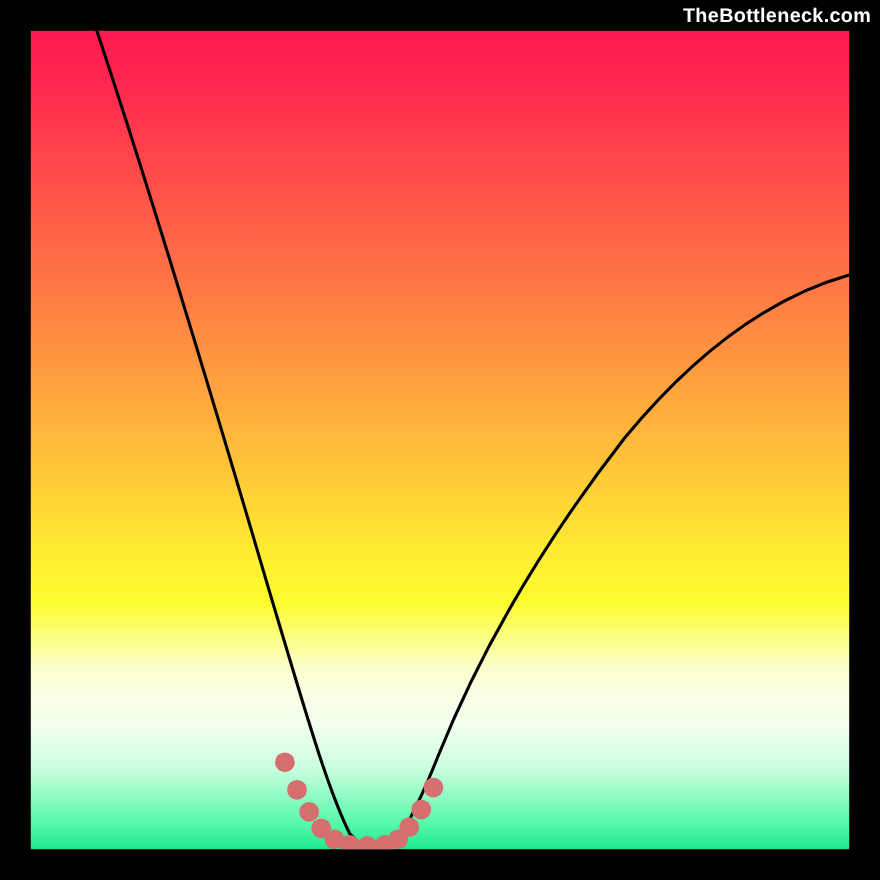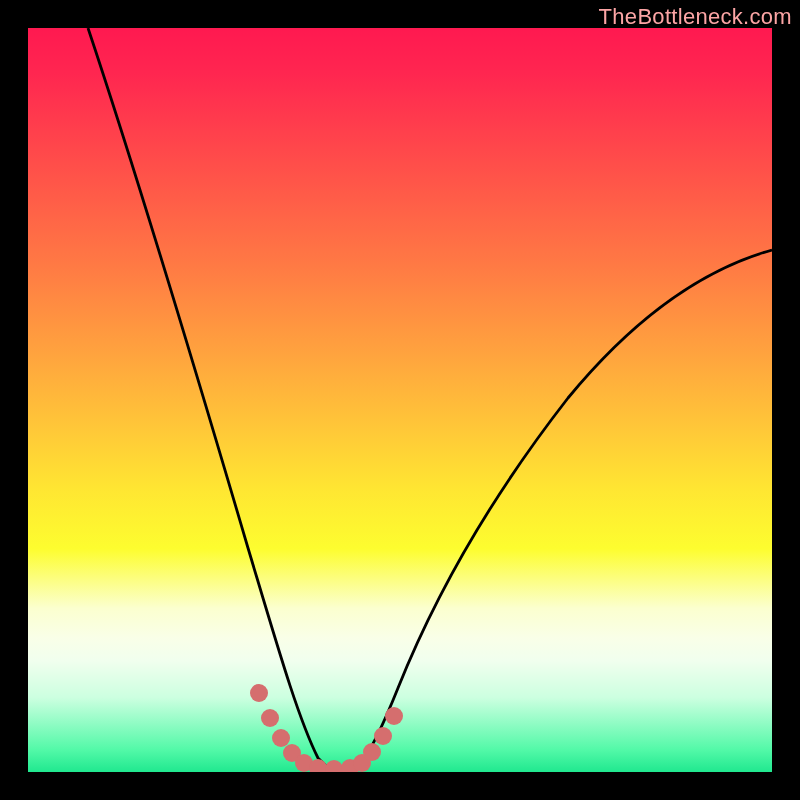--- a/index.html
+++ b/index.html
@@ -1,19 +1,19 @@
 <!DOCTYPE html>
 <html><head>
 <meta charset="utf-8">
 <style>
 body{margin:0;padding:0;background:#000;width:800px;height:800px;position:relative;font-family:Arial,sans-serif}
 .wrap{position:absolute;top:0;left:0;width:800px;height:800px}
 .grad{position:absolute;top:28px;left:28px;width:744px;height:744px;background:linear-gradient(to bottom,#ff1950 0%,#ff2650 6%,#ff4d4a 18%,#ff7a44 32%,#ffa43e 44%,#ffc838 54%,#ffe632 62%,#fdfd2f 70%,#fbffcf 78%,#f9ffe8 82%,#f1ffee 85%,#ccffe0 90%,#53f9a8 97%,#20e88f 100%)}
 svg{position:absolute;top:28px;left:28px;width:744px;height:744px}
-.watermark{position:absolute;top:4px;right:8px;color:#fca5a5;font-size:22px;font-weight:400;letter-spacing:.3px}
+.watermark{position:absolute;top:4px;right:8px;color:#ffffff;font-size:18px;font-weight:700;letter-spacing:.3px}
 </style>
 </head>
 <body>
 
 <div class="wrap">
   <div class="grad"></div>
   <svg viewBox="0 0 744 744">
     <g>
       <path d="M 60 0 C 110 150, 170 350, 220 520 C 250 620, 270 690, 290 730 L 300 740" fill="none" stroke="#000" stroke-width="2.8"></path>
       <path d="M 300 740 L 328 740 C 340 730, 354 700, 370 660 C 410 560, 470 460, 540 370 C 610 285, 680 240, 744 222" fill="none" stroke="#000" stroke-width="2.8"></path>

